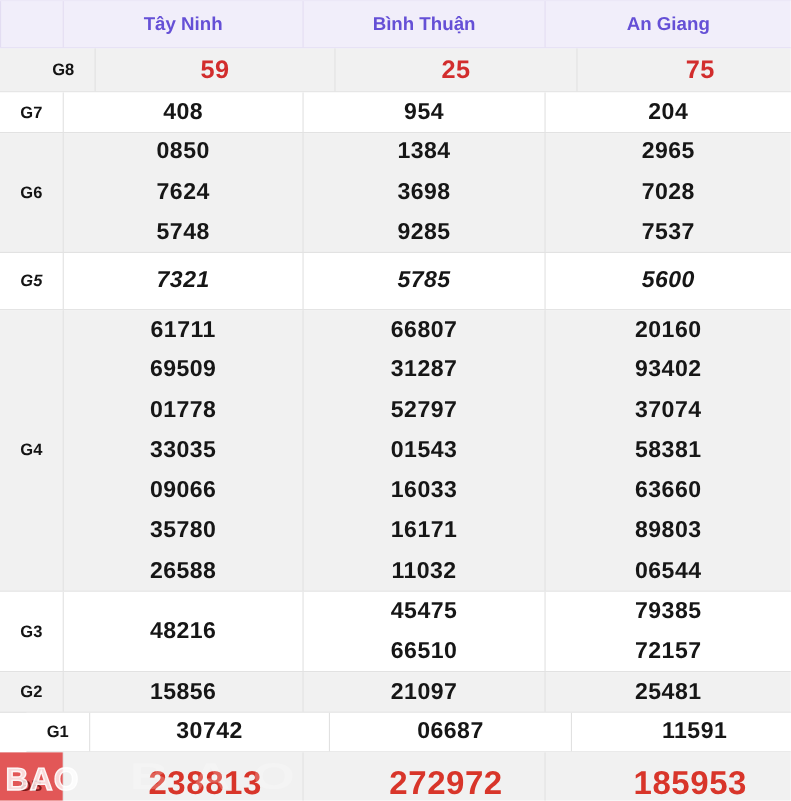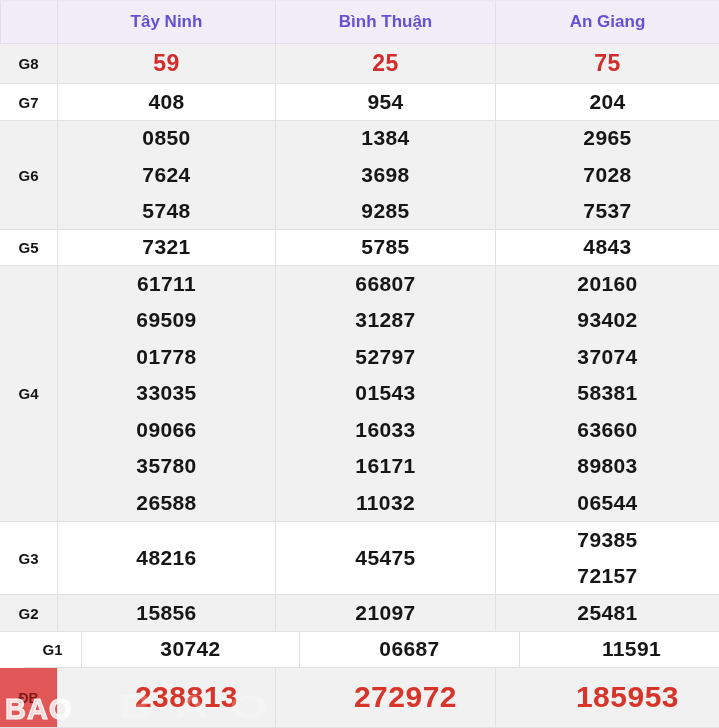--- a/index.html
+++ b/index.html
@@ -111,21 +111,21 @@
       <span class="province">Tây Ninh</span>
     </div>
     <div class="cell">
       <span class="province">Bình Thuận</span>
     </div>
     <div class="cell">
       <span class="province">An Giang</span>
     </div>
   </div>
   <div id="rows-mount">
-      <div class="row style-red bg-gray" style="height: 40px;">
+      <div class="row style-red bg-gray" style="height: 40px; padding-left: 29px;">
         <div class="cell label-cell">G8</div>
         <div class="cell">
           <span class="value">59</span>
         </div>
         <div class="cell">
           <span class="value">25</span>
         </div>
         <div class="cell">
           <span class="value">75</span>
         </div>
@@ -153,30 +153,30 @@
           <span class="value">1384</span>
           <span class="value">3698</span>
           <span class="value">9285</span>
         </div>
         <div class="cell">
           <span class="value">2965</span>
           <span class="value">7028</span>
           <span class="value">7537</span>
         </div>
       </div>
-      <div class="row style-normal bg-white" style="height: 36px;">
+      <div class="row style-normal bg-white" style="height: 52px; font-style: italic;">
         <div class="cell label-cell">G5</div>
         <div class="cell">
           <span class="value">7321</span>
         </div>
         <div class="cell">
           <span class="value">5785</span>
         </div>
         <div class="cell">
-          <span class="value">4843</span>
+          <span class="value">5600</span>
         </div>
       </div>
       <div class="row style-normal bg-gray" style="height: 256px;">
         <div class="cell label-cell">G4</div>
         <div class="cell">
           <span class="value">61711</span>
           <span class="value">69509</span>
           <span class="value">01778</span>
           <span class="value">33035</span>
           <span class="value">09066</span>
@@ -202,20 +202,21 @@
           <span class="value">06544</span>
         </div>
       </div>
       <div class="row style-normal bg-white" style="height: 73px;">
         <div class="cell label-cell">G3</div>
         <div class="cell">
           <span class="value">48216</span>
         </div>
         <div class="cell">
           <span class="value">45475</span>
+          <span class="value">66510</span>
         </div>
         <div class="cell">
           <span class="value">79385</span>
           <span class="value">72157</span>
         </div>
       </div>
       <div class="row style-normal bg-gray" style="height: 37px;">
         <div class="cell label-cell">G2</div>
         <div class="cell">
           <span class="value">15856</span>

